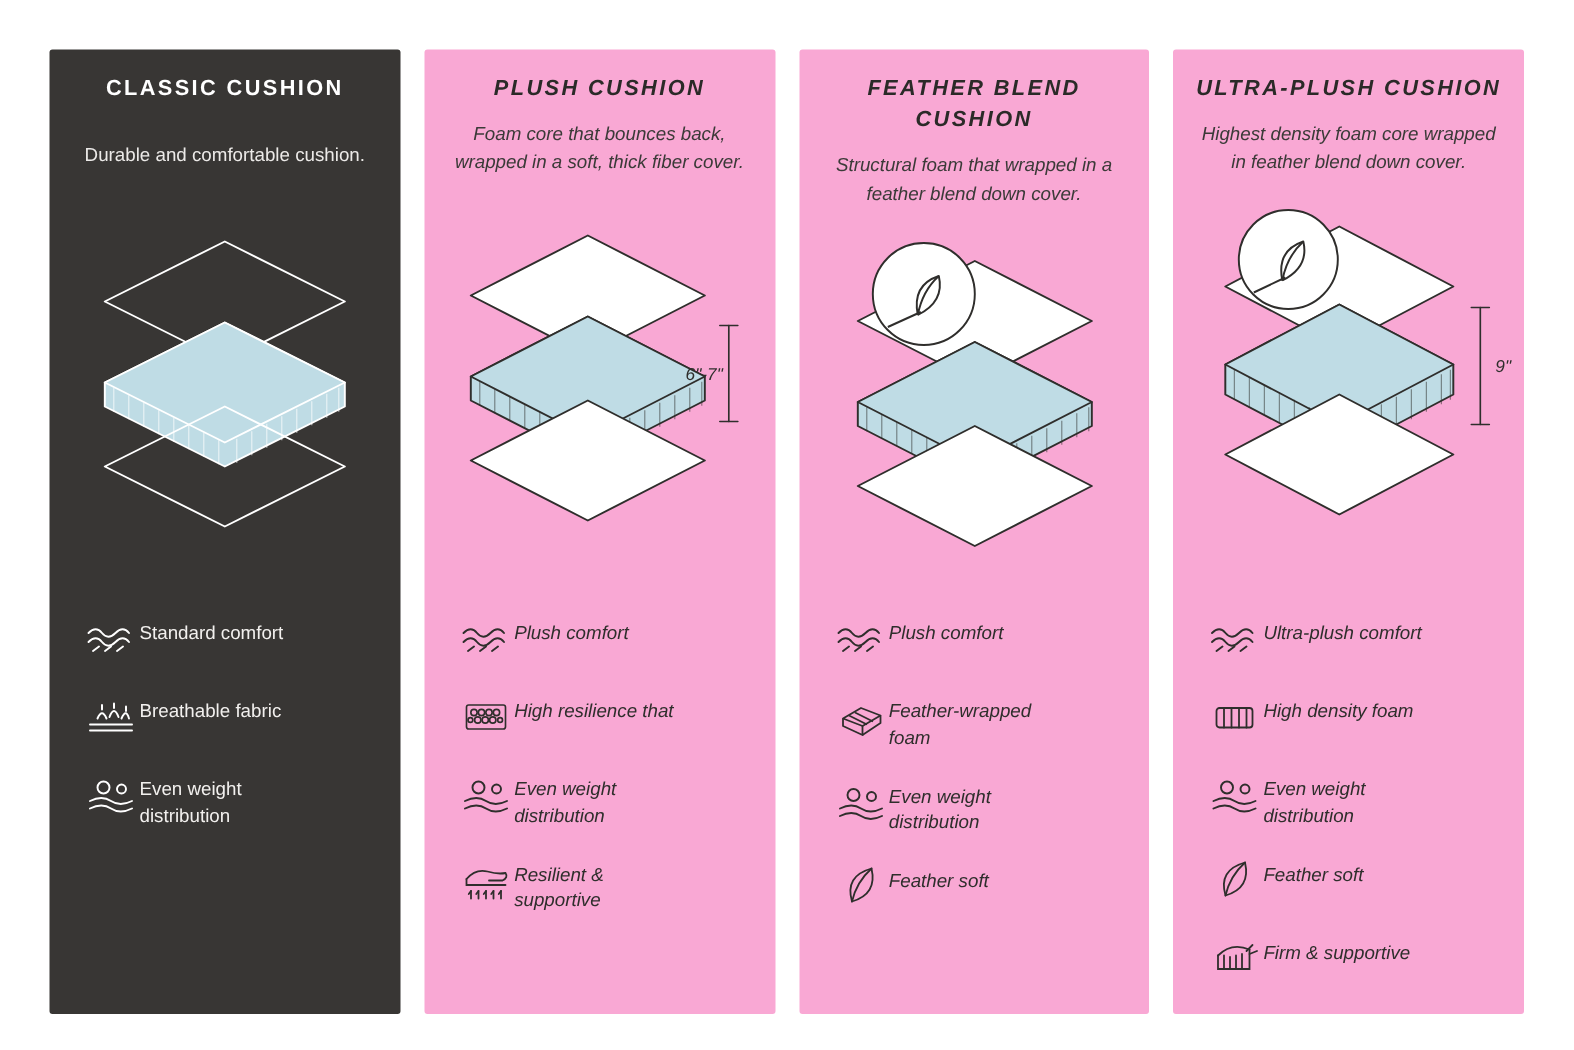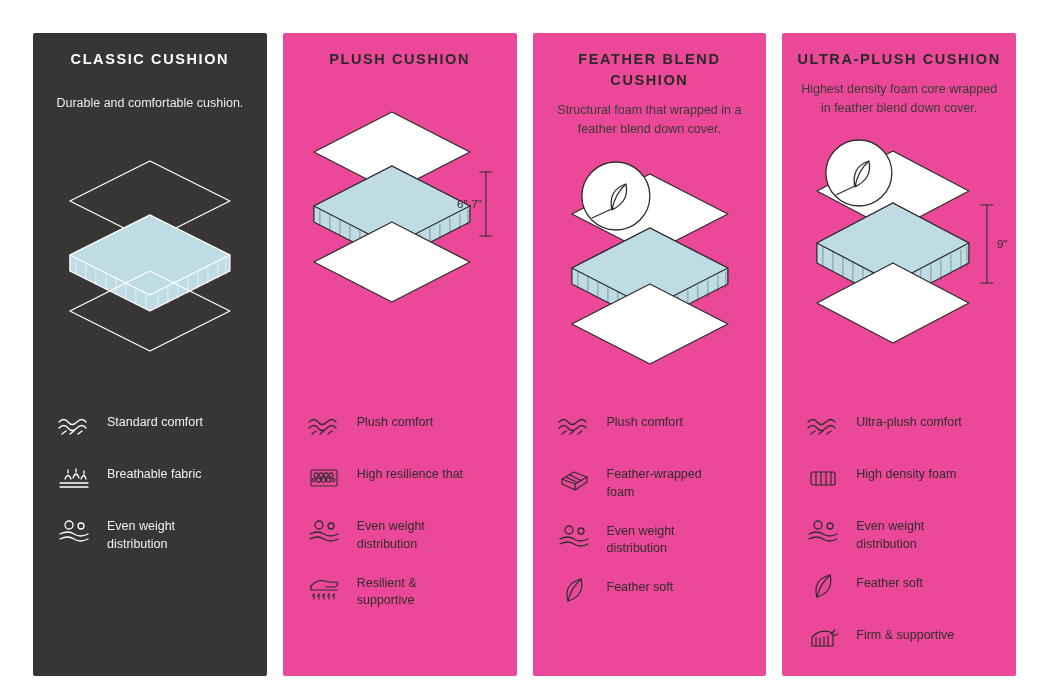--- a/index.html
+++ b/index.html
@@ -20,21 +20,21 @@
     padding: 33px 33px 24px 33px;
   }
   .card {
     flex: 1 1 0;
     position: relative;
     border-radius: 2px;
     padding: 0;
     overflow: hidden;
   }
   .card.dark { background: #383634; }
-  .card.light { background: #ec4899; }
+  .card.light { background: #f9a8d4; font-style: italic; }
 
   .card-head {
     padding: 16px 14px 0 14px;
     text-align: center;
   }
   .card-title {
     font-size: 14.5px;
     font-weight: bold;
     letter-spacing: 1.6px;
     line-height: 1.45;
@@ -59,21 +59,20 @@
 
   .features {
     position: absolute;
     left: 0; right: 0;
     top: 378px;
     padding: 0 18px 0 22px;
   }
   .feature {
     display: flex;
     align-items: flex-start;
-    gap: 14px;
     margin-bottom: 18px;
     min-height: 34px;
   }
   .feature-icon {
     width: 38px;
     min-width: 38px;
     height: 30px;
     display: flex;
     align-items: center;
     justify-content: center;
@@ -168,20 +167,21 @@
           </svg>
         </span>
         <span class="feature-label">Even weight distribution</span>
       </div>
     </div>
   </div>
 
   <div class="card light">
     <div class="card-head">
       <div class="card-title">PLUSH CUSHION</div>
+      <div class="card-sub">Foam core that bounces back, wrapped in a soft, thick fiber cover.</div>
     </div>
 
     <div class="art">
       <svg viewBox="0 0 232 250" preserveAspectRatio="xMidYMid meet">
         <g fill="none" stroke="#2f2e2c" stroke-width="1.3" stroke-linejoin="round">
           <polygon points="108,32 186,72 108,112 30,72" fill="#ffffff"></polygon>
           <polygon points="108,86 186,126 186,142 108,182 30,142 30,126" fill="#bfdce5"></polygon>
           <polygon points="108,86 186,126 108,166 30,126" fill="#bfdce5"></polygon>
           <g stroke="#2f2e2c" stroke-width="0.55" opacity="0.75">
             <line x1="36" y1="129.5" x2="36" y2="145.5"></line>

